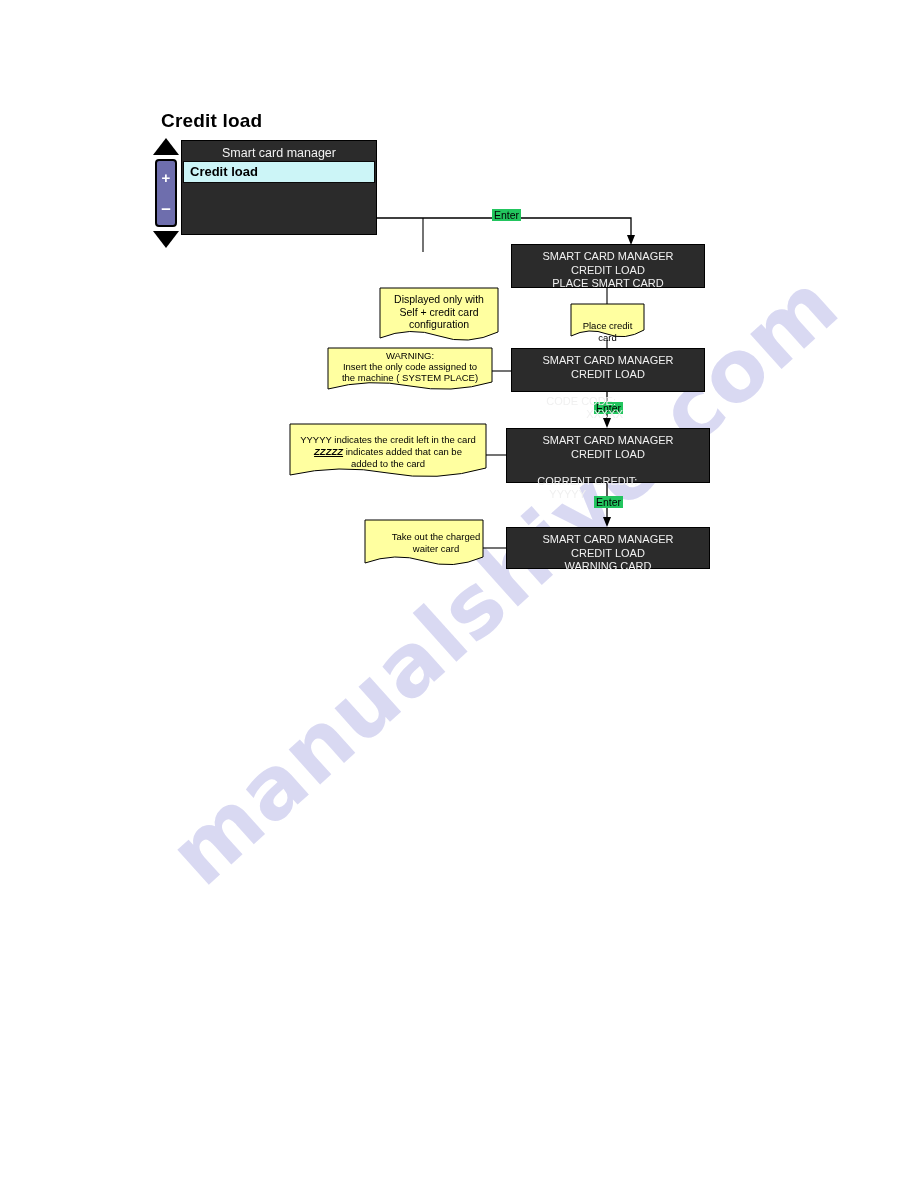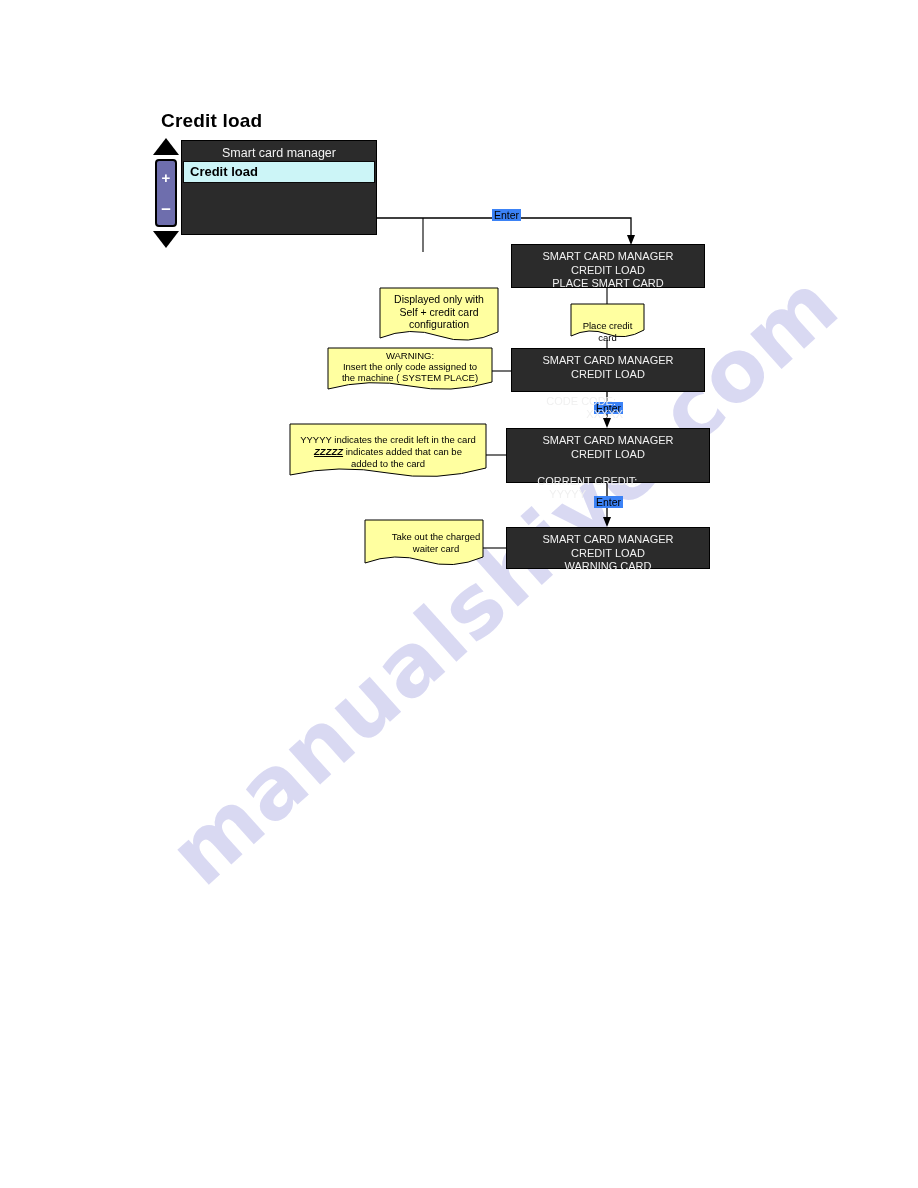--- a/index.html
+++ b/index.html
@@ -209,21 +209,21 @@
     top: 0;
     width: 918px;
     height: 1188px;
     z-index: 3;
     pointer-events: none;
   }
   .enter-label {
     position: absolute;
     font-size: 10.5px;
     color: #000000;
-    background: #3b82f6;
+    background: #22c55e;
     padding: 0 2px;
     z-index: 4;
   }
   #enter-1 { left: 492px; top: 209px; }
   #enter-2 { left: 594px; top: 402px; }
   #enter-3 { left: 594px; top: 496px; }
 </style>
 </head>
 <body>
 

